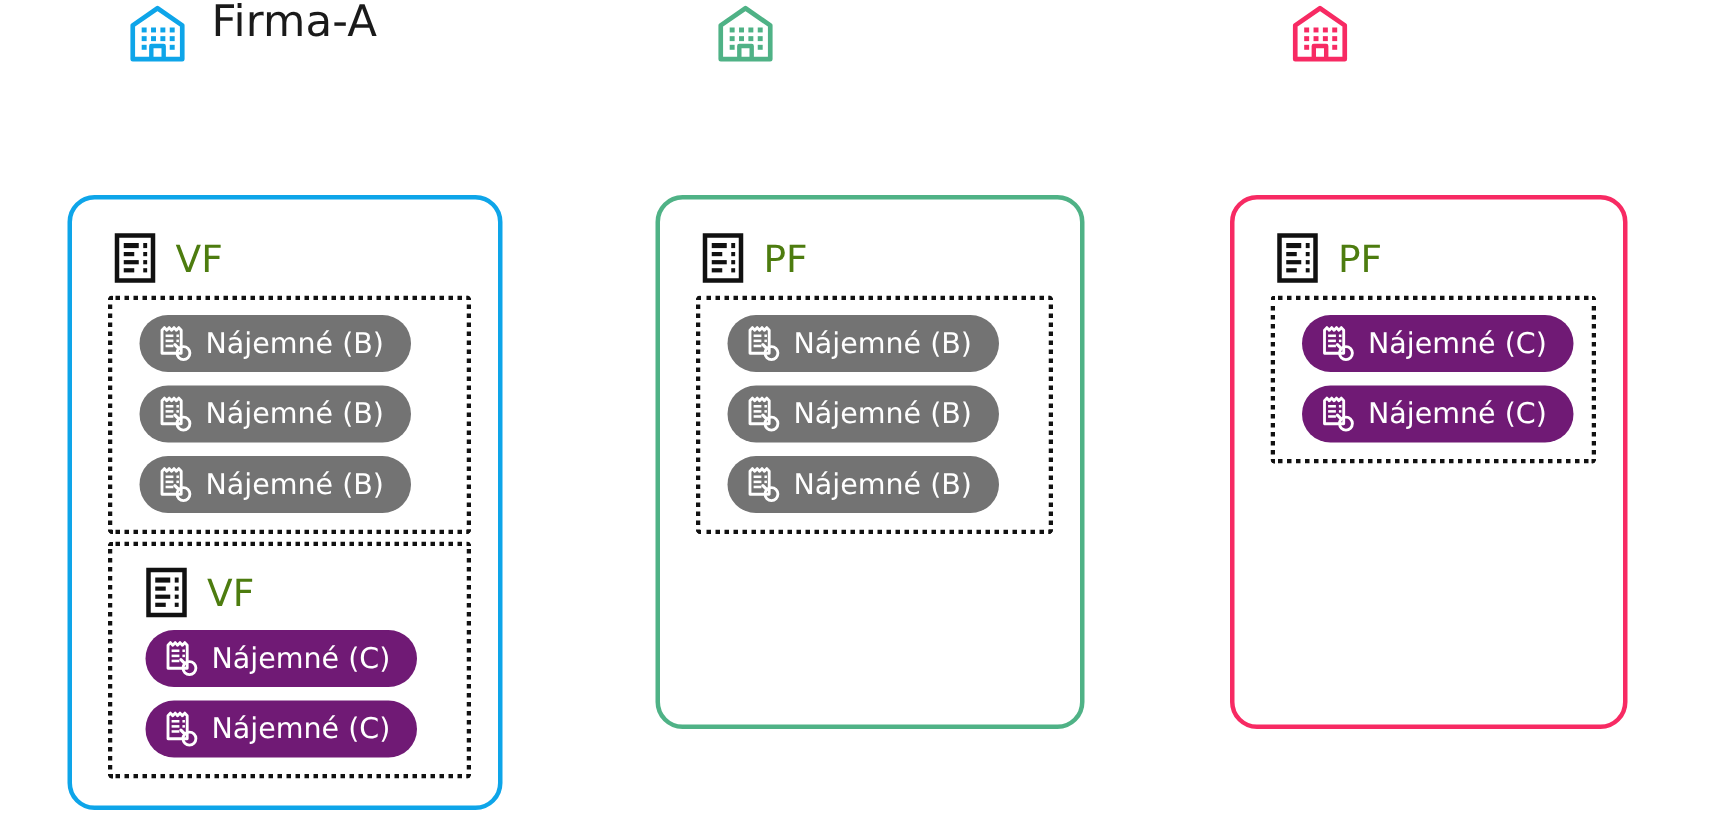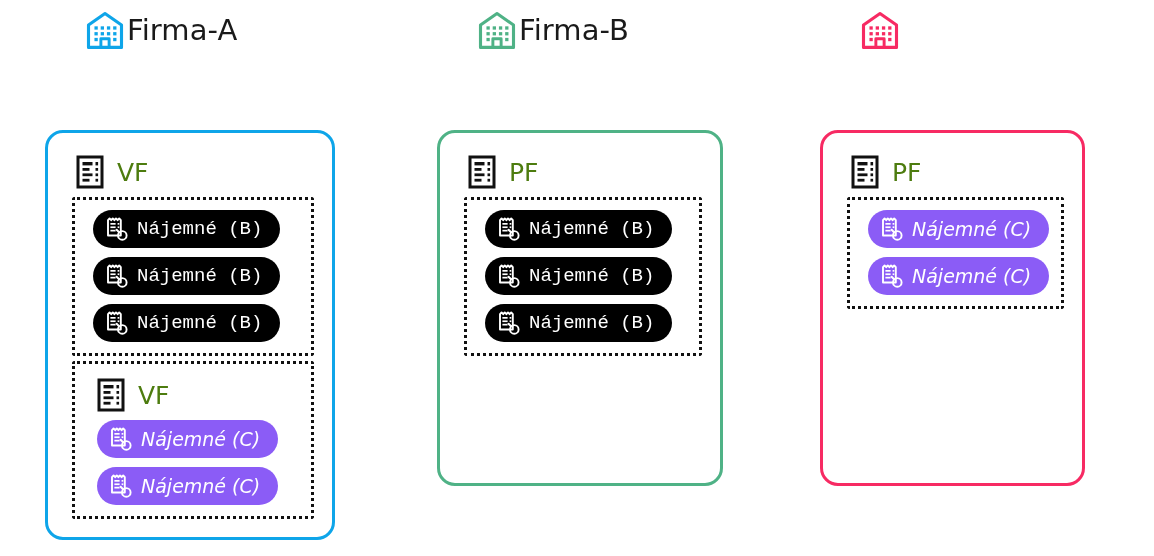--- a/index.html
+++ b/index.html
@@ -21,22 +21,22 @@
   }
 
   
   .company {
     position: absolute;
     top: 0;
   }
 
   .company-header {
     display: flex;
-    align-items: center;
-    gap: 0;
+    align-items: flex-start;
+    gap: 14px;
     height: 60px;
     padding-left: 38px;
   }
 
   .building-icon {
     width: 44px;
     height: 44px;
     flex: 0 0 44px;
     display: block;
   }
@@ -118,22 +118,22 @@
   .pill {
     display: inline-flex;
     align-items: center;
     gap: 7px;
     height: 38px;
     padding: 0 18px 0 11px;
     border-radius: 19px;
     width: max-content;
     box-sizing: border-box;
   }
-  .pill.green { background: #000000; font-family: Liberation Mono, monospace; }
-  .pill.pink  { background: #8b5cf6; font-style: italic; }
+  .pill.green { background: #737373; }
+  .pill.pink  { background: #701a75; }
 
   .pill-icon {
     width: 26px;
     height: 28px;
     flex: 0 0 26px;
     display: block;
   }
 
   .pill-label {
     color: #ffffff;
@@ -303,21 +303,20 @@
           <rect x="26.1" y="20" width="3.6" height="3.6"></rect>
           <rect x="32.9" y="20" width="3.6" height="3.6"></rect>
           <rect x="12.5" y="26.3" width="3.6" height="3.6"></rect>
           <rect x="19.3" y="26.3" width="3.6" height="3.6"></rect>
           <rect x="26.1" y="26.3" width="3.6" height="3.6"></rect>
           <rect x="32.9" y="26.3" width="3.6" height="3.6"></rect>
           <rect x="12.5" y="32.6" width="3.6" height="3.6"></rect>
           <rect x="32.9" y="32.6" width="3.6" height="3.6"></rect>
         </g>
       </svg>
-      <span class="company-name">Firma-B</span>
     </div>
 
     <div class="company-card green" style="top:130px; width:286px; height:356px;">
 
       <div class="section" style="top:16px;">
         <div class="section-head">
           <svg class="doc-icon" viewBox="0 0 28 34">
             <rect x="2" y="2" width="24" height="30" fill="none" stroke="#111" stroke-width="3"></rect>
             <rect x="6.5" y="7" width="10" height="3.4" fill="#111"></rect>
             <rect x="19.5" y="7" width="2.6" height="3.4" fill="#111"></rect>

